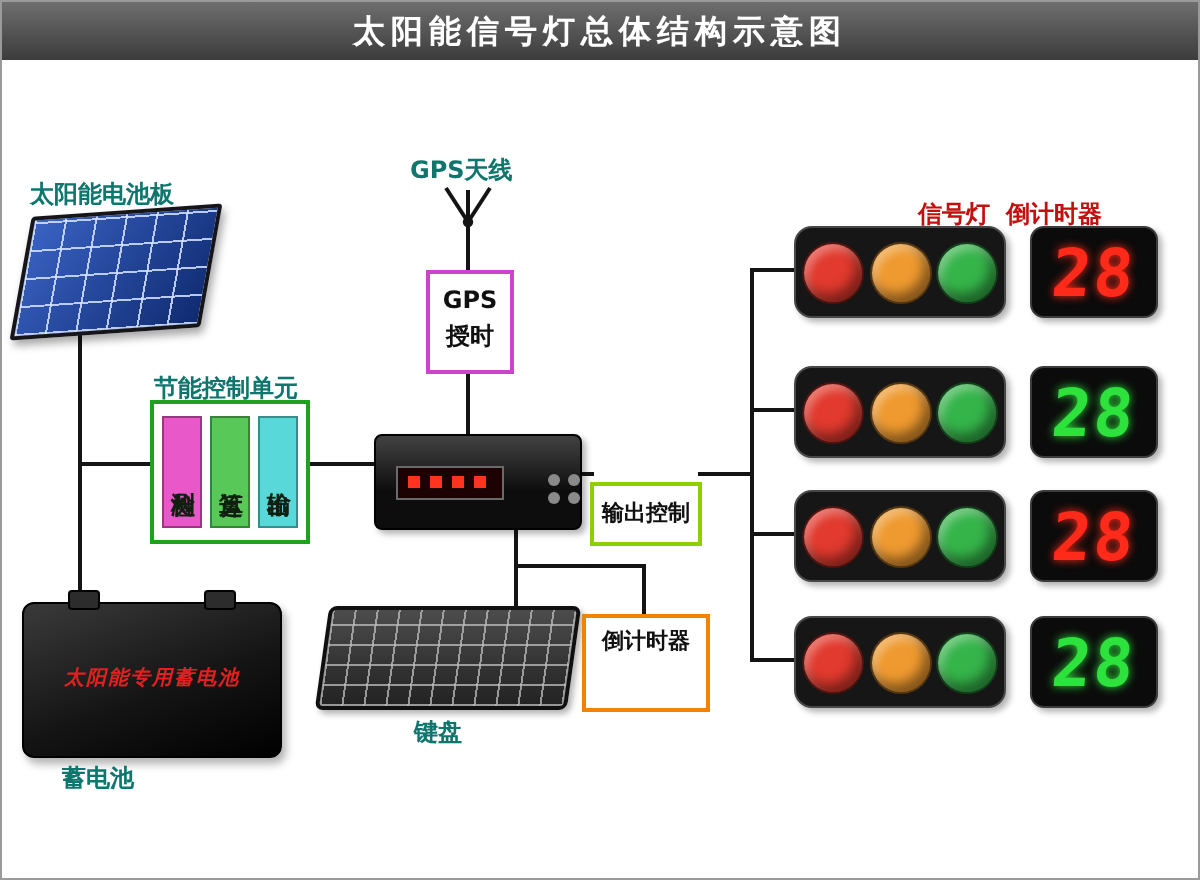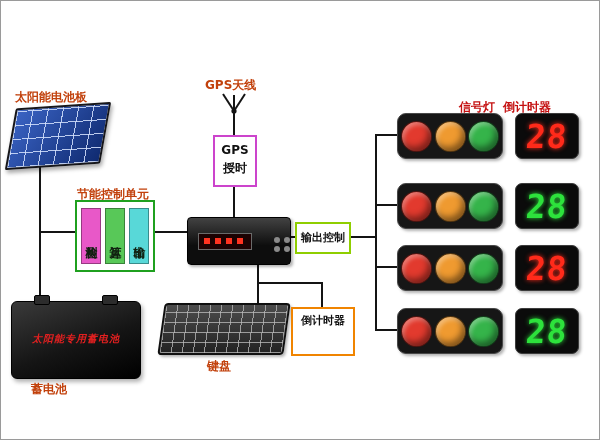--- a/index.html
+++ b/index.html
@@ -9,21 +9,21 @@
     font-family:"DejaVu Sans","Liberation Sans",sans-serif;color:#111;
   }
   .titlebar{
     position:absolute;left:0;top:0;width:100%;height:29px;
     background:linear-gradient(#6e6e6e,#3c3c3c);
     color:#fff;font-weight:bold;font-size:16px;letter-spacing:3px;
     text-align:center;line-height:29px;
   }
   .line{position:absolute;background:#141414;}
   .hline{height:2px;} .vline{width:2px;}
-  .label{position:absolute;font-size:12px;font-weight:600;color:#c2410c;white-space:nowrap;}
+  .label{position:absolute;font-size:12px;font-weight:600;color:#0f766e;white-space:nowrap;}
   .red-label{color:#c40f0f;font-weight:bold;}
   
   .solar{
     position:absolute;left:10px;top:104px;width:90px;height:58px;
     background:
       repeating-linear-gradient(90deg, rgba(215,228,255,.85) 0 1px, transparent 1px 15px),
       repeating-linear-gradient(0deg, rgba(215,228,255,.85) 0 1px, transparent 1px 14px),
       linear-gradient(120deg,#3a63c4,#0f2a70);
     border:2px solid #16161a;border-radius:2px;
     transform:skewX(-14deg) rotate(-4deg);
@@ -108,20 +108,21 @@
     font-weight:bold;font-size:33px;letter-spacing:1px;transform:skewX(-5deg);
     line-height:1;
   }
   .r0{top:112px;} .r1{top:182px;} .r2{top:244px;} .r3{top:307px;}
 </style>
 </head>
 <body>
 
 <div class="canvas">
 
+  <div class="titlebar">太阳能信号灯总体结构示意图</div>
 
   <div class="line vline" style="left:38px;top:166px;height:134px;"></div>
   <div class="line hline" style="left:38px;top:230px;width:36px;"></div>
   <div class="line hline" style="left:146px;top:230px;width:40px;"></div>
   <div class="line vline" style="left:232px;top:124px;height:12px;"></div>
   <div class="line vline" style="left:232px;top:180px;height:36px;"></div>
   <div class="line hline" style="left:288px;top:235px;width:8px;"></div>
   <div class="line hline" style="left:348px;top:235px;width:27px;"></div>
   <div class="line vline" style="left:374px;top:133px;height:197px;"></div>
   <div class="line hline" style="left:374px;top:133px;width:22px;"></div>
@@ -163,21 +164,21 @@
   <div class="box gps-box" style="border-color: rgb(204, 68, 204);">
     <div>GPS</div>
     <div>授时</div>
   </div>
 
   <div class="controller">
     <div class="ctrl-display"></div>
     <div class="ctrl-buttons"></div>
   </div>
 
-  <div class="box output-box" style="border-color: rgb(143, 206, 0);">输出控制</div>
+  <div class="box output-box" style="border-color: rgb(143, 206, 0); margin-top: 19px;">输出控制</div>
 
   <div class="keyboard"></div>
   <div class="label" style="left:206px;top:357px;text-align:right;">键盘</div>
 
   <div class="box comm-box" style="border-color: rgb(240, 132, 0);">
     <div>倒计时器</div>
   </div>
 
   <div class="label red-label" style="left:430px;top:98px;margin-left:28px;">信号灯</div>
   <div class="label red-label" style="left:502px;top:98px;">倒计时器</div>

